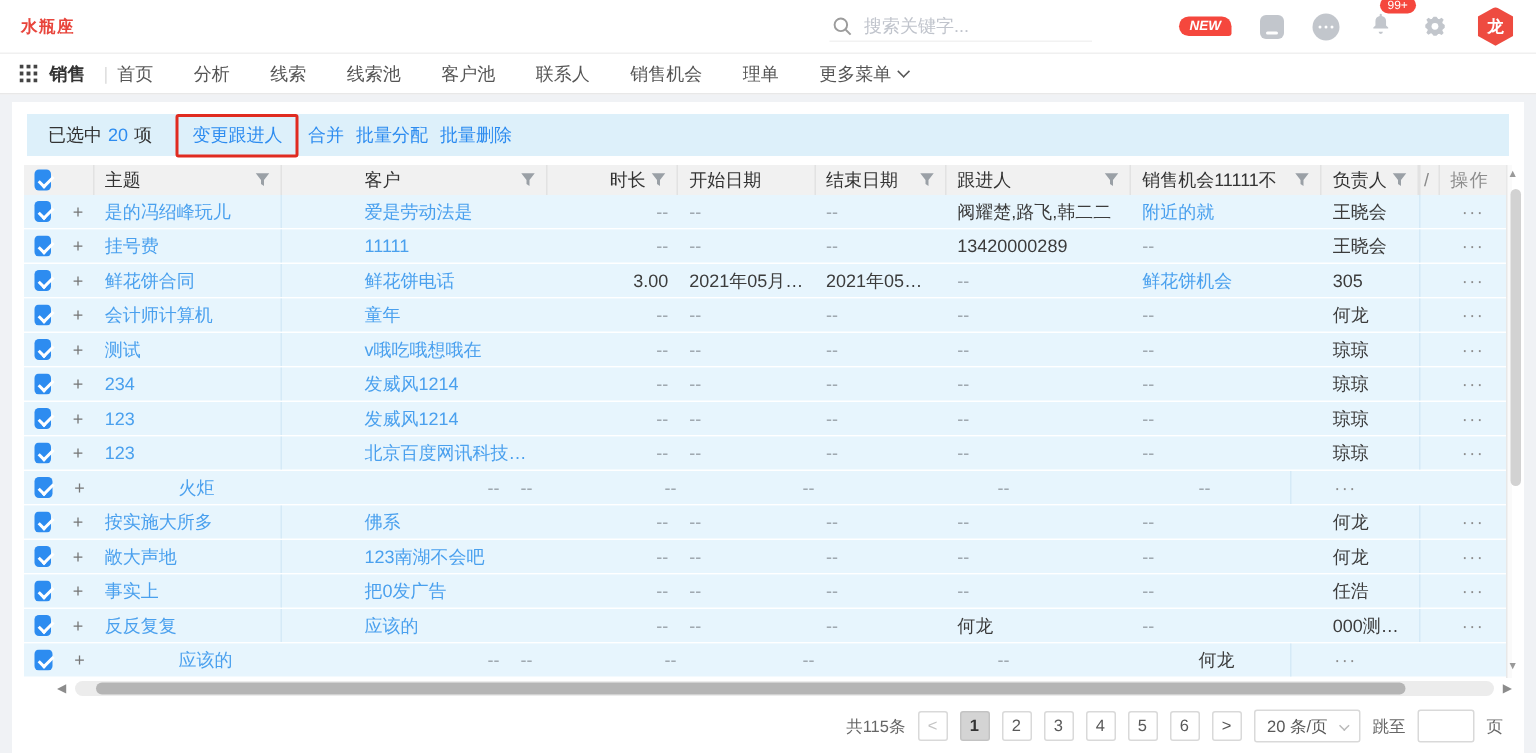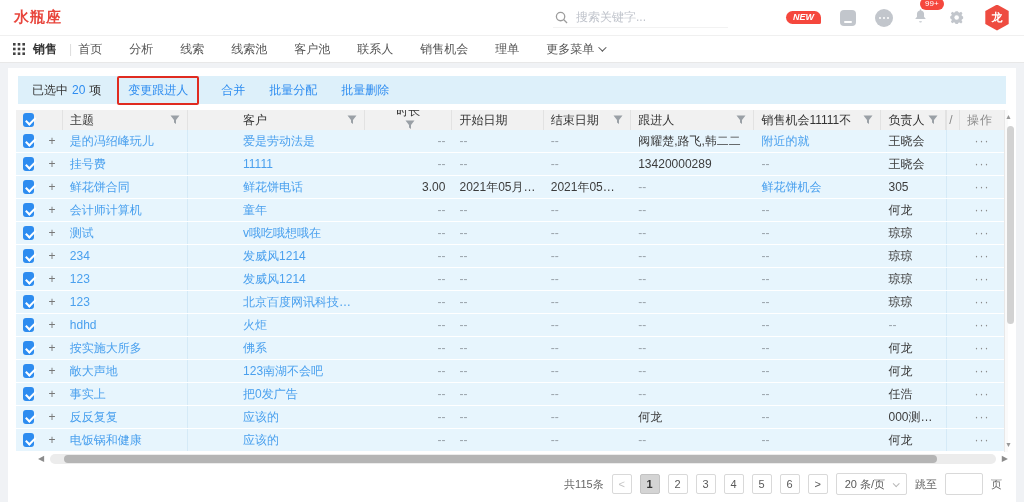--- a/index.html
+++ b/index.html
@@ -2,21 +2,21 @@
 <html><head>
 <meta charset="utf-8">
 <style>
   * { box-sizing: border-box; margin: 0; padding: 0; }
   html,body { width:1024px; height:502px; overflow:hidden; }
   body { font-family:"Liberation Sans", sans-serif; background:#f0f2f5; position:relative; }
 
   
   .topbar { height:36px; background:#fff; border-bottom:1px solid #f0f0f0;
             display:flex; align-items:center; padding:0 14px; }
-  .logo { color:#e8453c; font-size:15px; font-weight:bold; letter-spacing:1px; }
+  .logo { color:#e8453c; font-size:11px; font-weight:bold; letter-spacing:1px; }
   .top-right { margin-left:auto; display:flex; align-items:center; }
   .searchbox { display:flex; align-items:center; gap:8px; width:175px; margin-right:58px;
                border-bottom:1px solid #f2f2f2; padding:3px 2px; }
   .searchbox input { border:none; outline:none; font-size:12px; width:130px; color:#333;
                      font-family:"Liberation Sans", sans-serif; background:transparent; }
   .searchbox input::placeholder { color:#c0c4cc; }
   .icon-cluster { display:flex; align-items:center; gap:19px; }
   .new-badge { background:#f5473d; color:#fff; font-size:9px; font-weight:bold; font-style:italic;
                padding:2px 7px; border-radius:8px 8px 2px 8px; line-height:1; }
   .sq-icon { width:16px; height:16px; background:#c2c6cc; border-radius:4px; position:relative; }
@@ -43,41 +43,41 @@
   .chev { width:6px; height:6px; border-right:1.5px solid #555; border-bottom:1.5px solid #555;
           transform:rotate(45deg) translateY(-2px); display:inline-block; }
 
   
   .card { position:absolute; left:8px; right:8px; top:68px; bottom:0; background:#fff; }
 
   
   .sel-toolbar { margin:8px 10px 6px; height:28px; background:#ddf0fa; display:flex;
                  align-items:center; font-size:12px; padding:0 14px; color:#333; }
   .sel-count { color:#2d8cf0; margin:0 4px; }
-  .actions { display:flex; align-items:center; gap:24px; margin-left:18px; }
+  .actions { display:flex; align-items:center; gap:8px; margin-left:18px; }
   .action-link { color:#2d8cf0; cursor:pointer; white-space:nowrap; }
   .red-annotation { border:2px solid #e02b20; border-radius:2px; padding:4px 9px; margin:0 -2px; }
 
   
   .table-wrap { margin:0 8px; display:flex; }
   .table-main { width:988px; }
   .thead { display:flex; height:20px; background:#f1f1f1; align-items:flex-start;
            font-size:12px; color:#333; }
   .th { border-right:1px solid #e2e2e2; height:100%; display:flex; align-items:center;
         justify-content:space-between; padding:0 7px; }
   .th.no-b { border-right:none; }
   .rows { }
   .row { display:flex; height:23px; align-items:center; background:#e7f5fd; border-bottom:1px solid #fff; }
   .cell { padding:0 7px; font-size:12px; white-space:nowrap; overflow:hidden; text-overflow:ellipsis; }
   .w-check{width:26px; display:flex; justify-content:center;}
   .w-plus{width:22px; color:#777; text-align:center;}
   .w-subject{width:132px;}
   .row .w-subject{ border-right:1px solid #d5eaf7; height:100%; line-height:22px;}
   .w-customer{width:136px;margin-left:48px;}
-  .w-duration{width:92px; text-align:right; justify-content:flex-end;flex-direction:column;}
+  .w-duration{width:92px; text-align:right; justify-content:flex-end;}
   .w-start{width:96px;gap:36px;}
   .w-end{width:92px;}
   .w-follower{width:130px;}
   .w-opp{width:134px;}
   .w-owner{width:68px;}
   .w-sliver{width:14px; color:#8a8a8a; padding:0 2px;}
   .row .w-sliver{ border-left:1px solid #d5eaf7; height:100%;}
   .thead .w-sliver{ border-left:1px solid #e2e2e2;}
   .w-ops{width:46px; text-align:center; color:#8c8c8c; letter-spacing:1px; cursor:pointer;}
   .link { color:#4aa0ee; cursor:pointer; }
@@ -388,21 +388,20 @@
     <div class="cell w-owner dark">琼琼</div>
     <div class="cell w-sliver"></div>
     <div class="cell w-ops">···</div>
   </div>
 
   <div class="row">
     <div class="cell w-check">
               <span class="checkbox"></span>
             </div>
     <div class="cell w-plus">+</div>
-    <div class="cell w-subject link">hdhd</div>
     <div class="cell w-customer link">火炬</div>
     <div class="cell w-duration dash">--</div>
     <div class="cell w-start dash">--</div>
     <div class="cell w-end dash">--</div>
     <div class="cell w-follower dash">--</div>
     <div class="cell w-opp dash">--</div>
     <div class="cell w-owner dash">--</div>
     <div class="cell w-sliver"></div>
     <div class="cell w-ops">···</div>
   </div>
@@ -473,21 +472,20 @@
     <div class="cell w-owner dark">000测试88</div>
     <div class="cell w-sliver"></div>
     <div class="cell w-ops">···</div>
   </div>
 
   <div class="row">
     <div class="cell w-check">
               <span class="checkbox"></span>
             </div>
     <div class="cell w-plus">+</div>
-    <div class="cell w-subject link">电饭锅和健康</div>
     <div class="cell w-customer link">应该的</div>
     <div class="cell w-duration dash">--</div>
     <div class="cell w-start dash">--</div>
     <div class="cell w-end dash">--</div>
     <div class="cell w-follower dash">--</div>
     <div class="cell w-opp dash">--</div>
     <div class="cell w-owner dark">何龙</div>
     <div class="cell w-sliver"></div>
     <div class="cell w-ops">···</div>
   </div>

